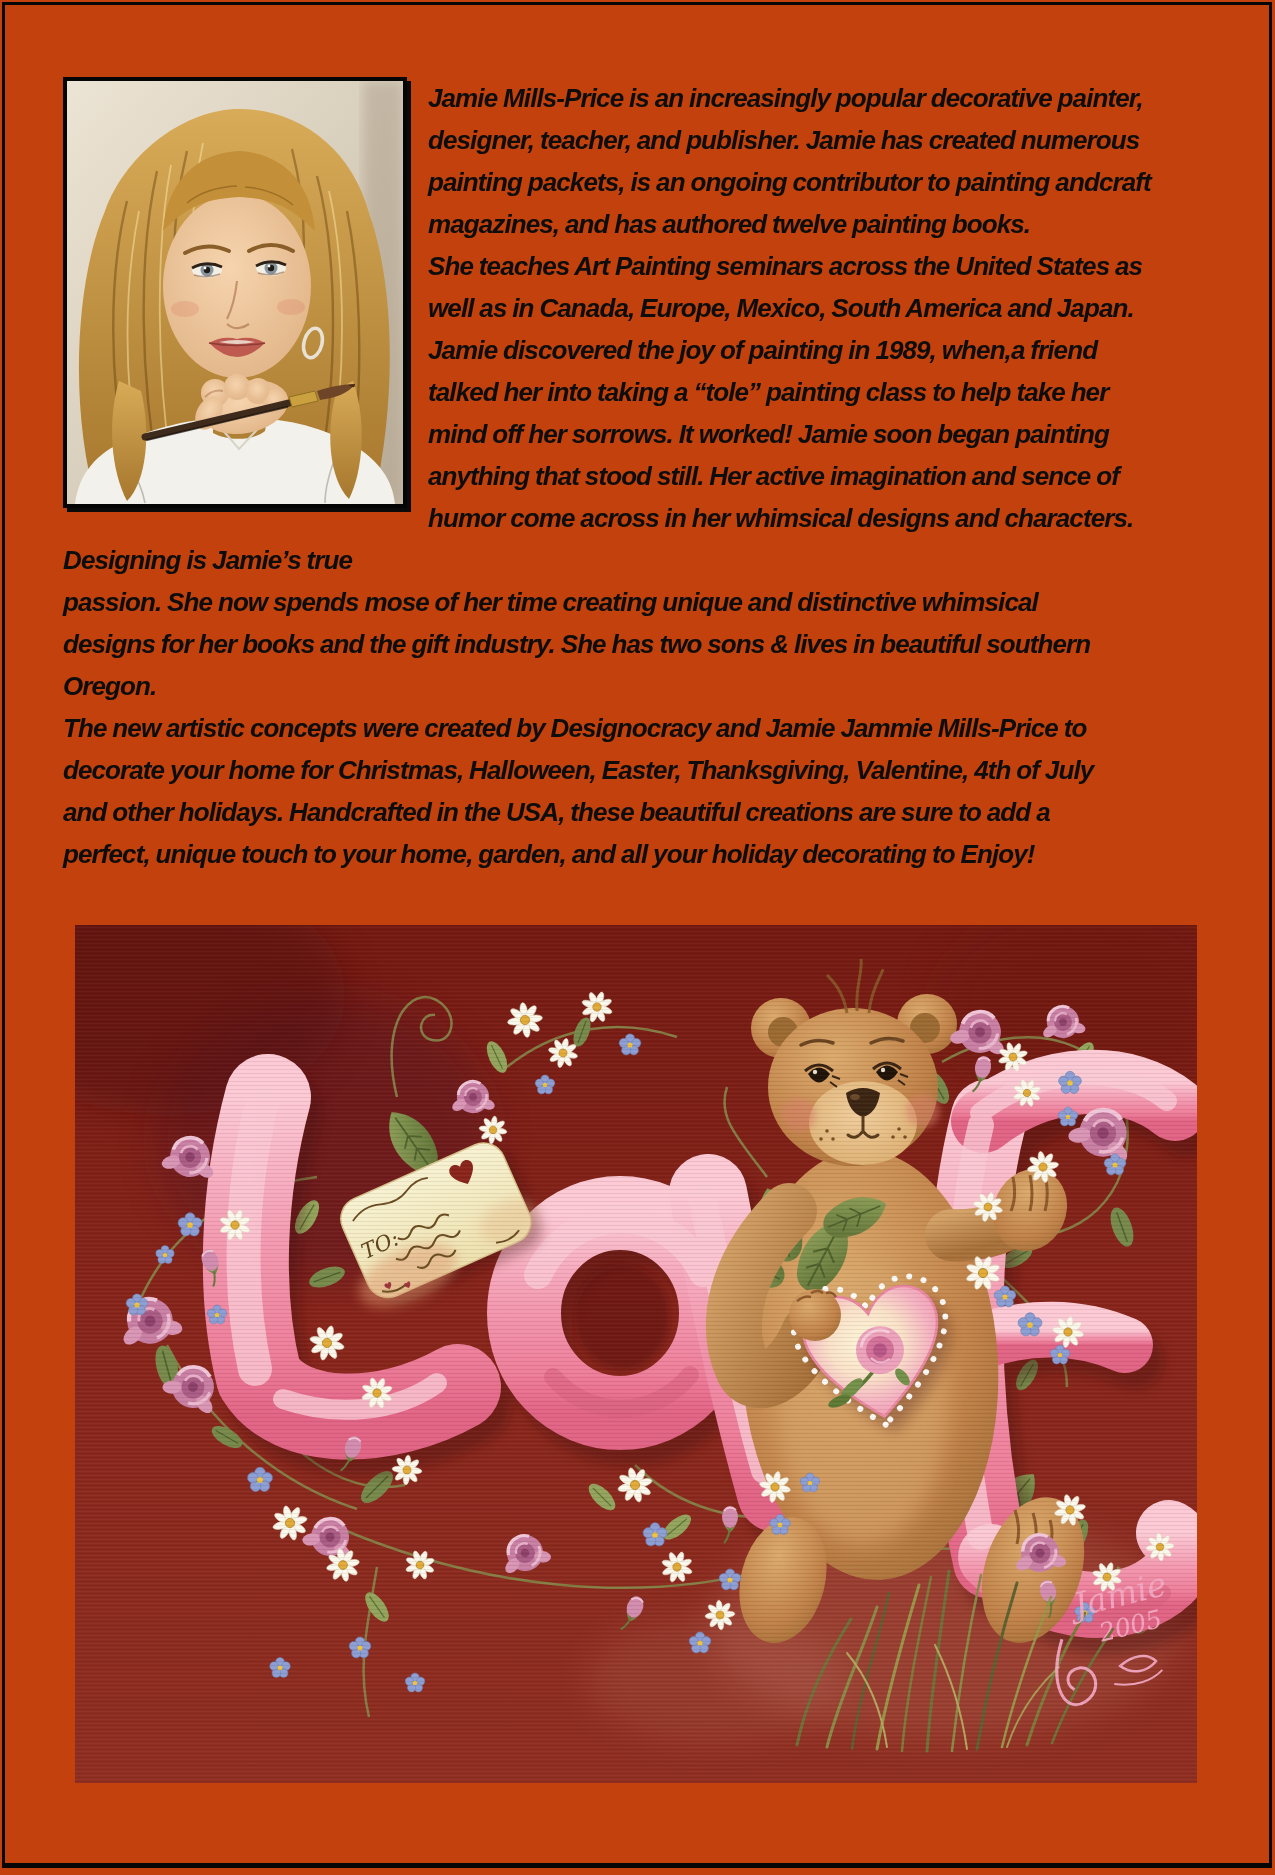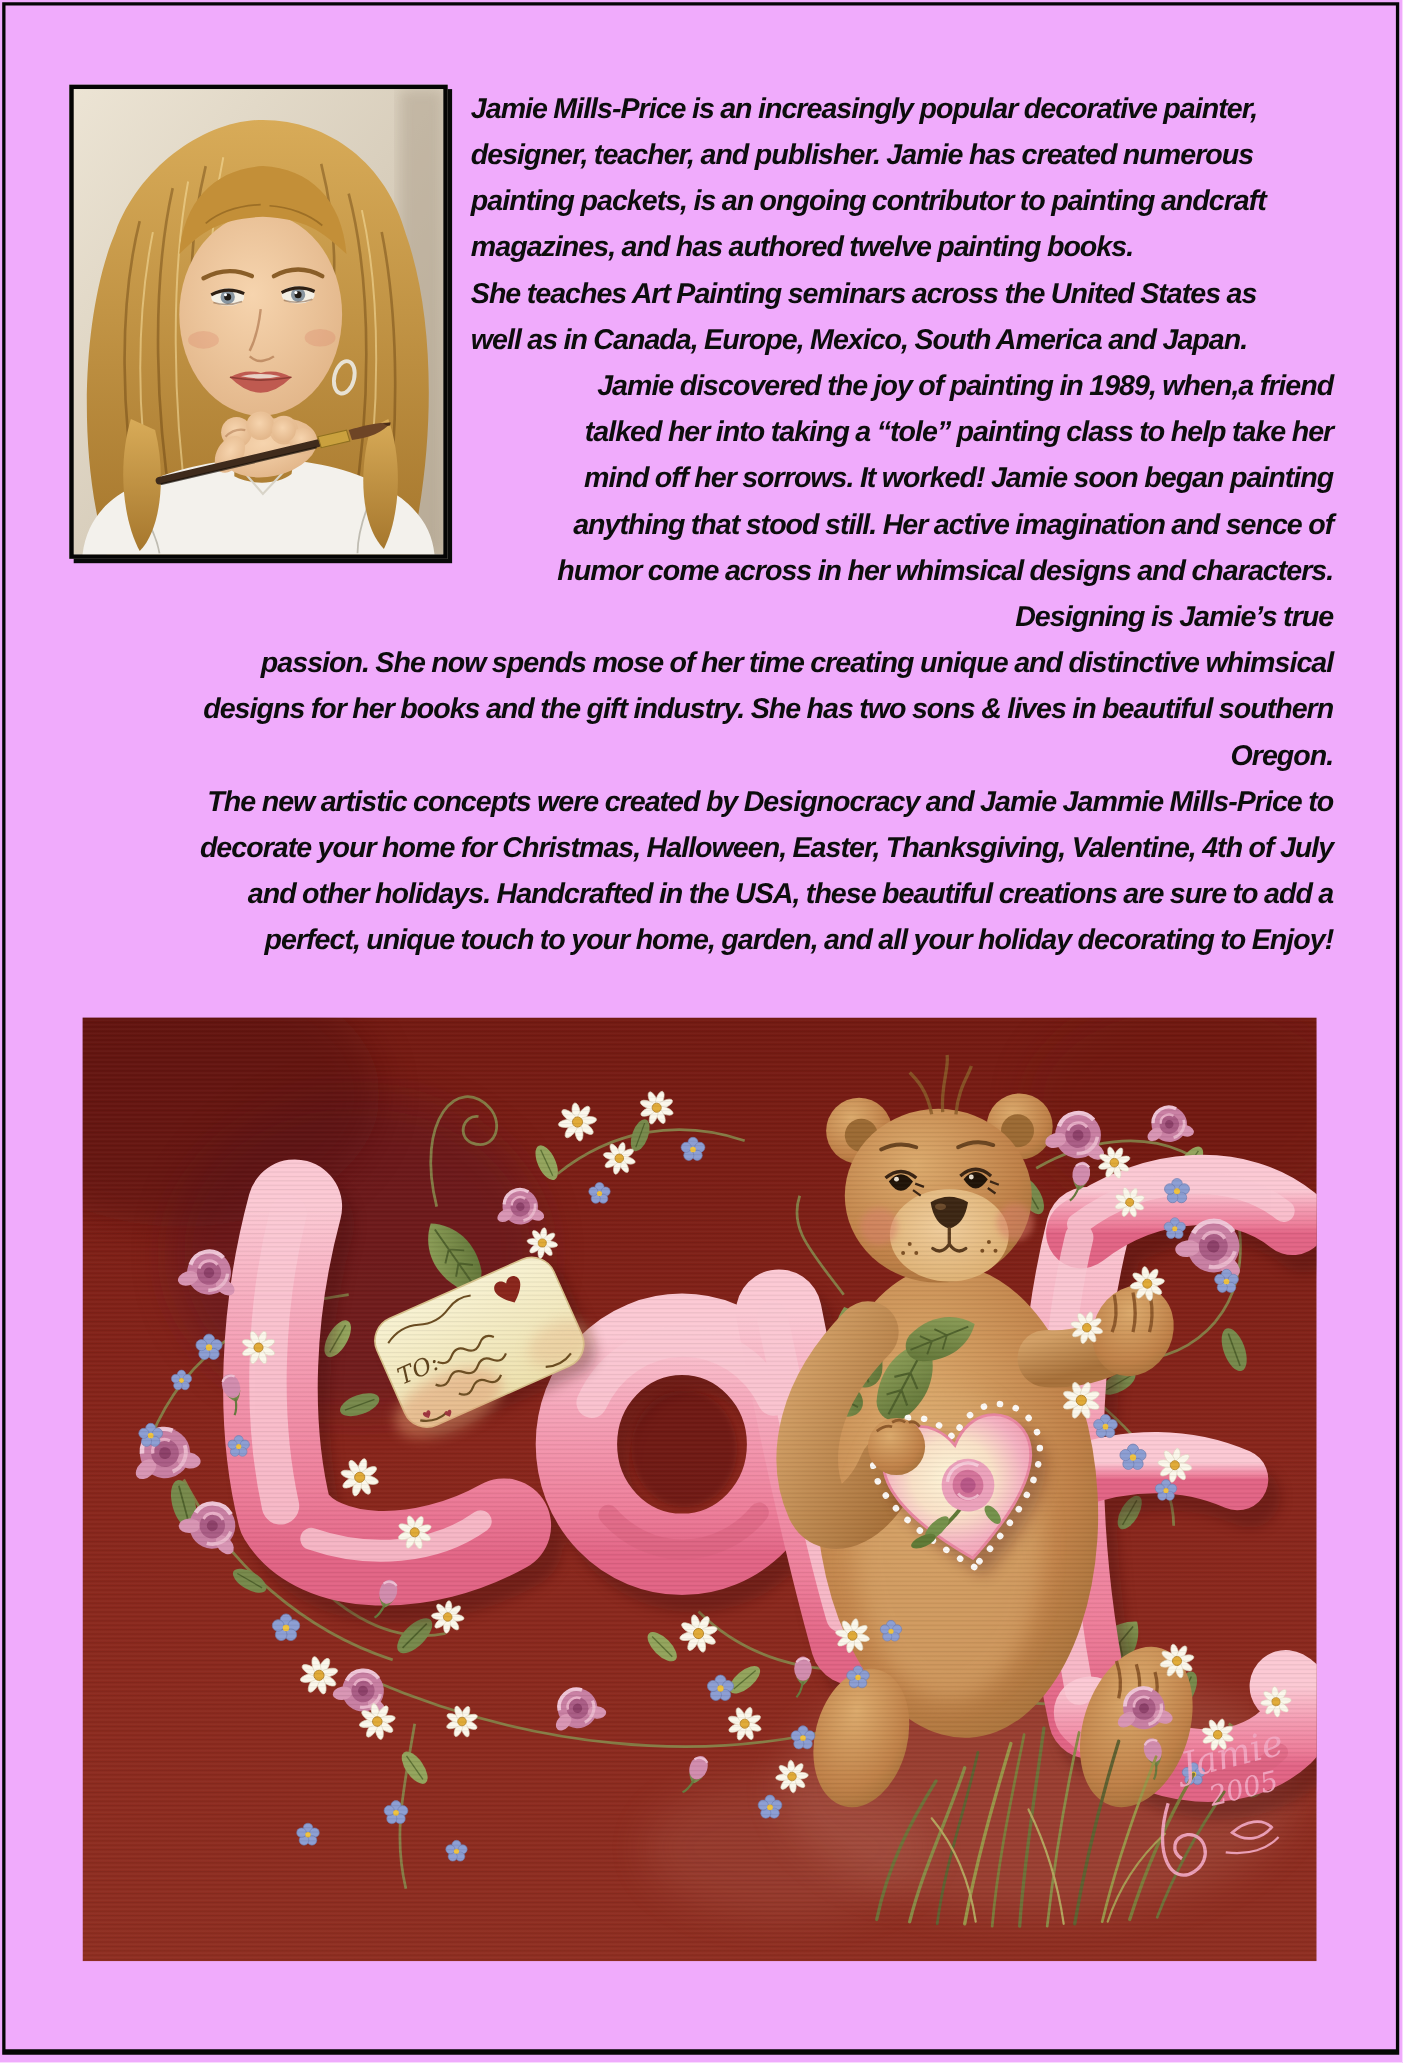--- a/index.html
+++ b/index.html
@@ -1,26 +1,26 @@
 <!DOCTYPE html>
 <html><head>
 <meta charset="utf-8">
 <style>
   html,body{margin:0;padding:0;background:#fff;}
-  .sheet{position:relative;width:1275px;height:1875px;background:#f0abfc;overflow:hidden;
+  .sheet{position:relative;width:1275px;height:1875px;background:#c2410c;overflow:hidden;
          font-family:"Liberation Sans",sans-serif;}
   .frame{position:absolute;left:2px;top:2px;right:3px;bottom:7px;border:3px solid #060606;
          border-bottom-width:5px;pointer-events:none;}
   .bio{position:absolute;top:0;left:0;right:0;padding:77px 63px 0 63px;}
   .photo{float:left;width:344px;height:431px;margin:0 21px 8px 0;border:4px solid #050505;
          box-shadow:4px 4px 0 #0a0a0a;box-sizing:border-box;background:#d8cfc0;overflow:hidden;}
   .photo svg{display:block;width:100%;height:100%;}
   .bio p{margin:0;font-style:italic;font-weight:700;font-size:26px;line-height:42px;
          letter-spacing:-0.9px;word-spacing:-0.5px;color:#0d0d0d;white-space:pre-line;}
-  .p2,.p3{margin-top:25px;text-align:right;}
+  .p2,.p3{margin-top:25px;}
   .artwork{clear:both;margin:50px 0 0 12px;width:1122px;height:858px;position:relative;}
   .artwork svg{display:block;width:100%;height:100%;}
 </style>
 </head>
 <body>
 
 <div class="sheet">
   <div class="frame"></div>
 
   <div class="bio">

